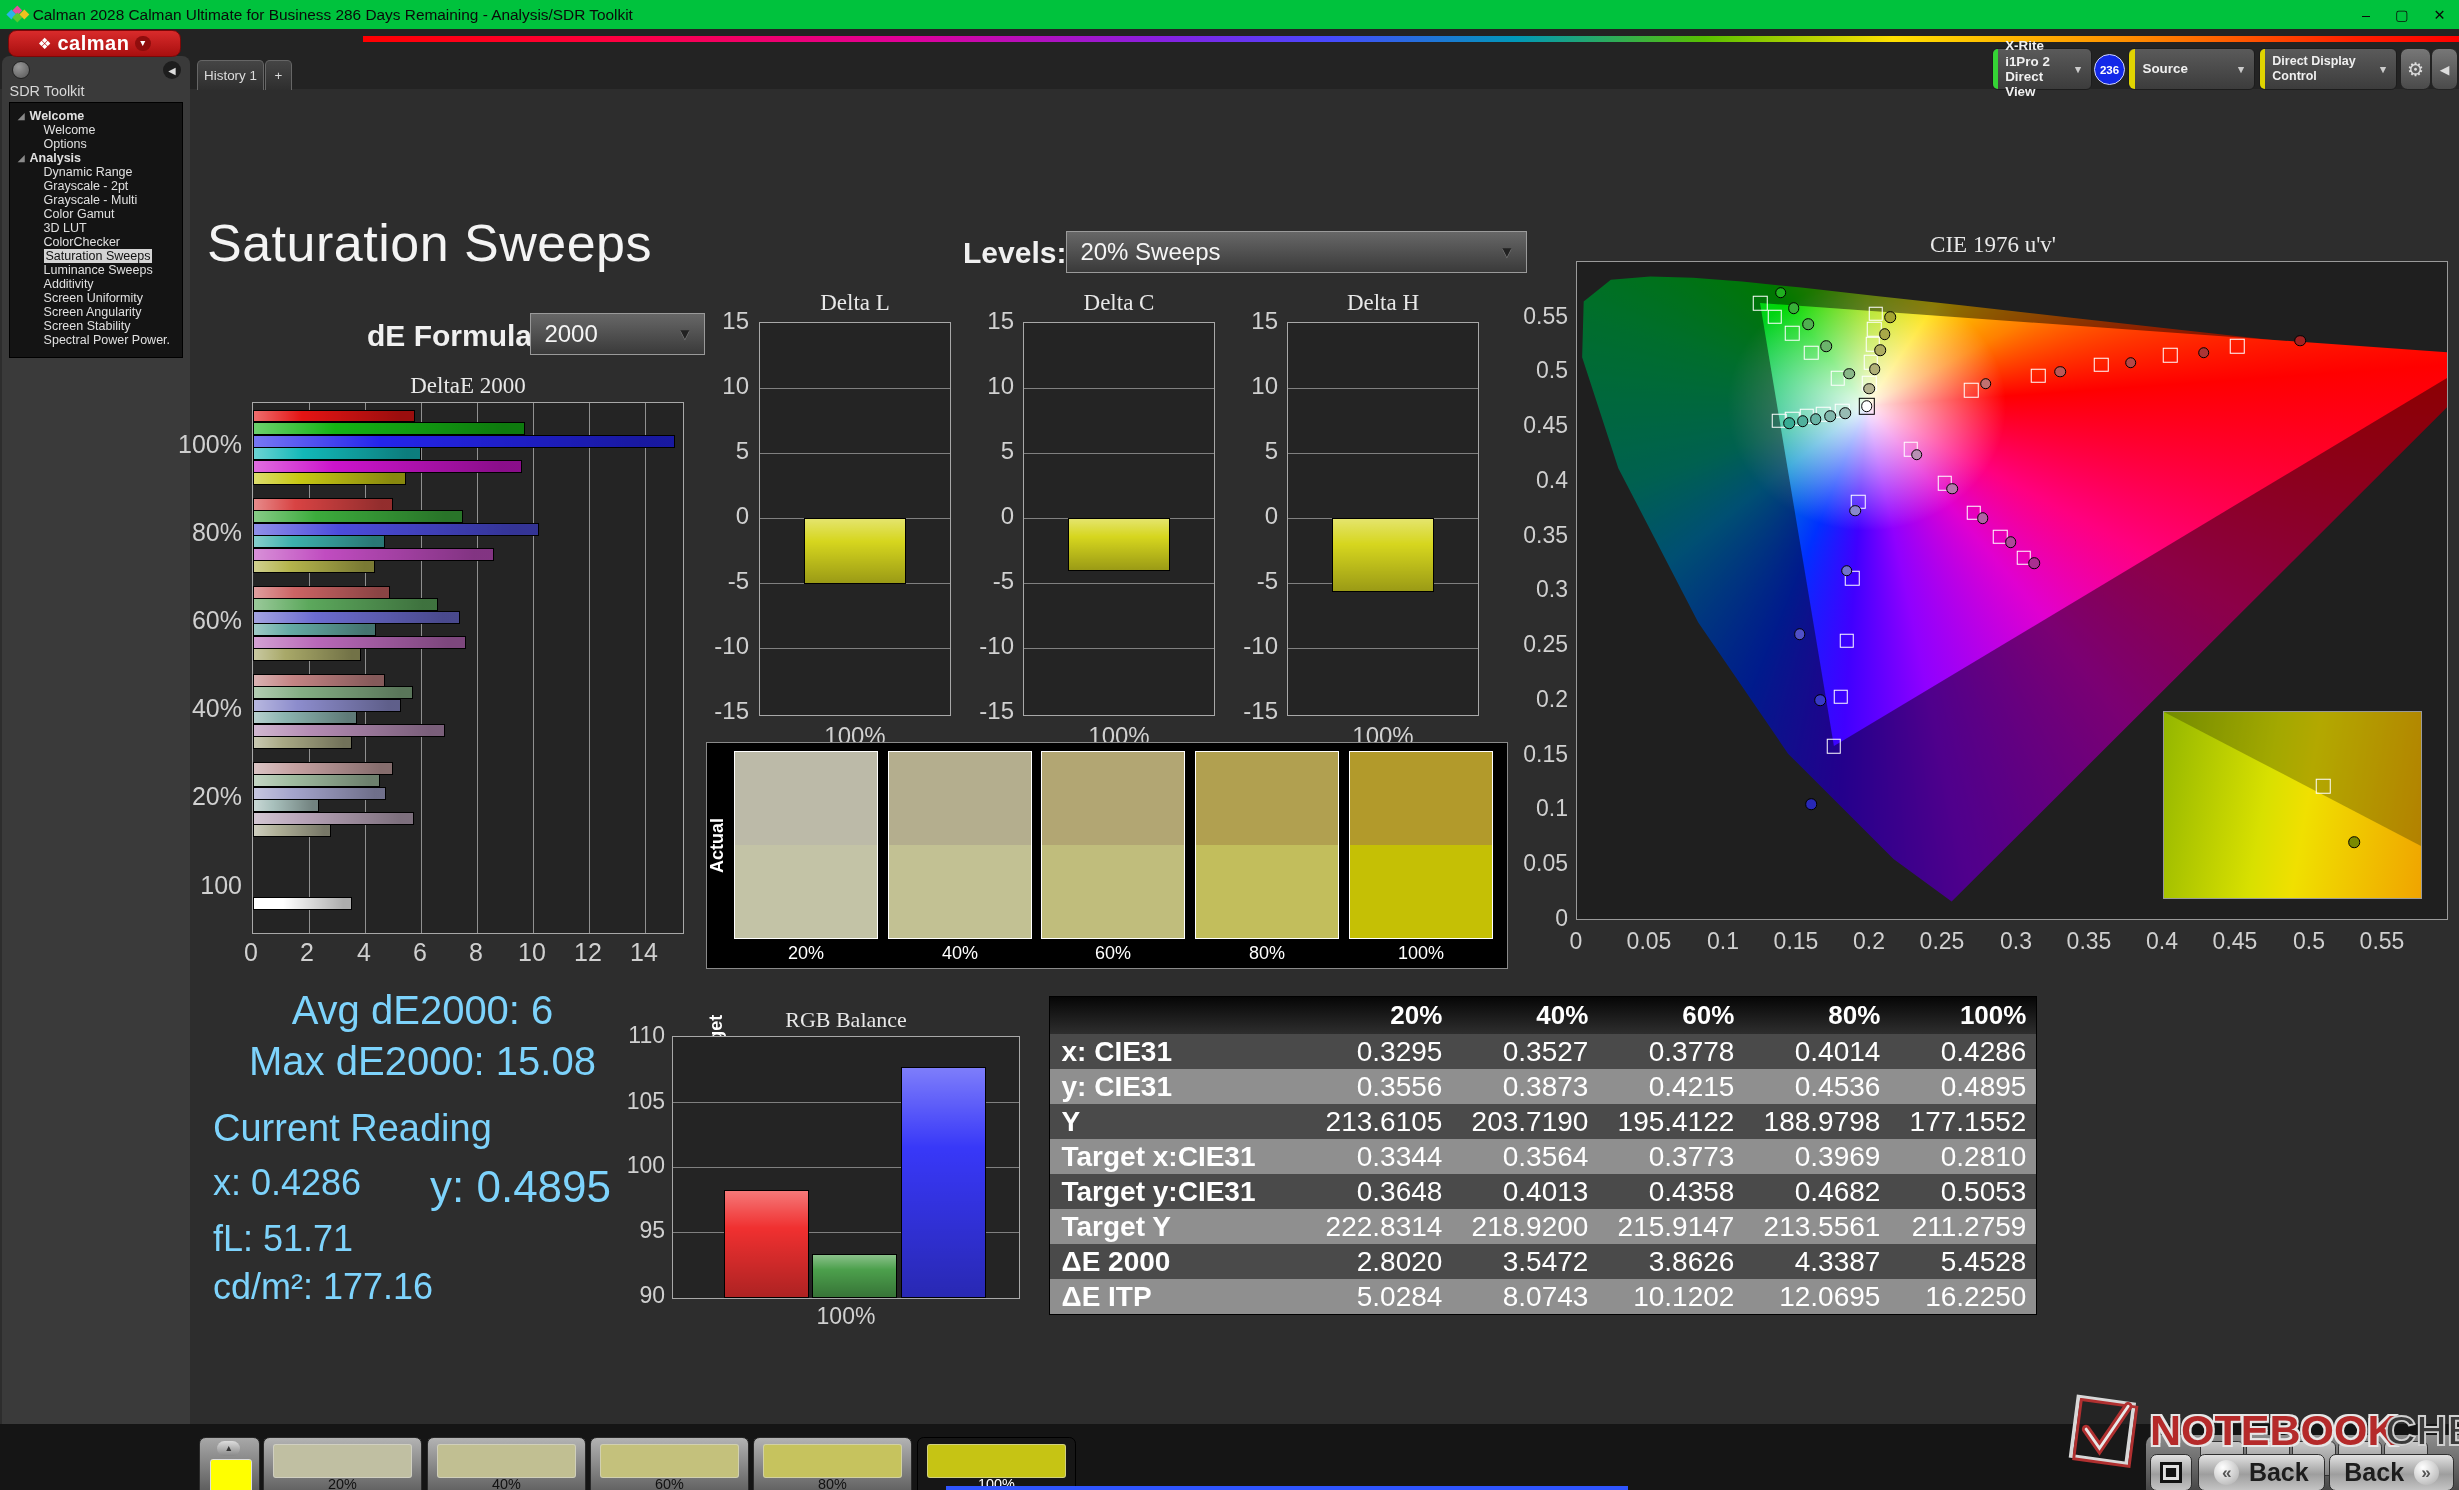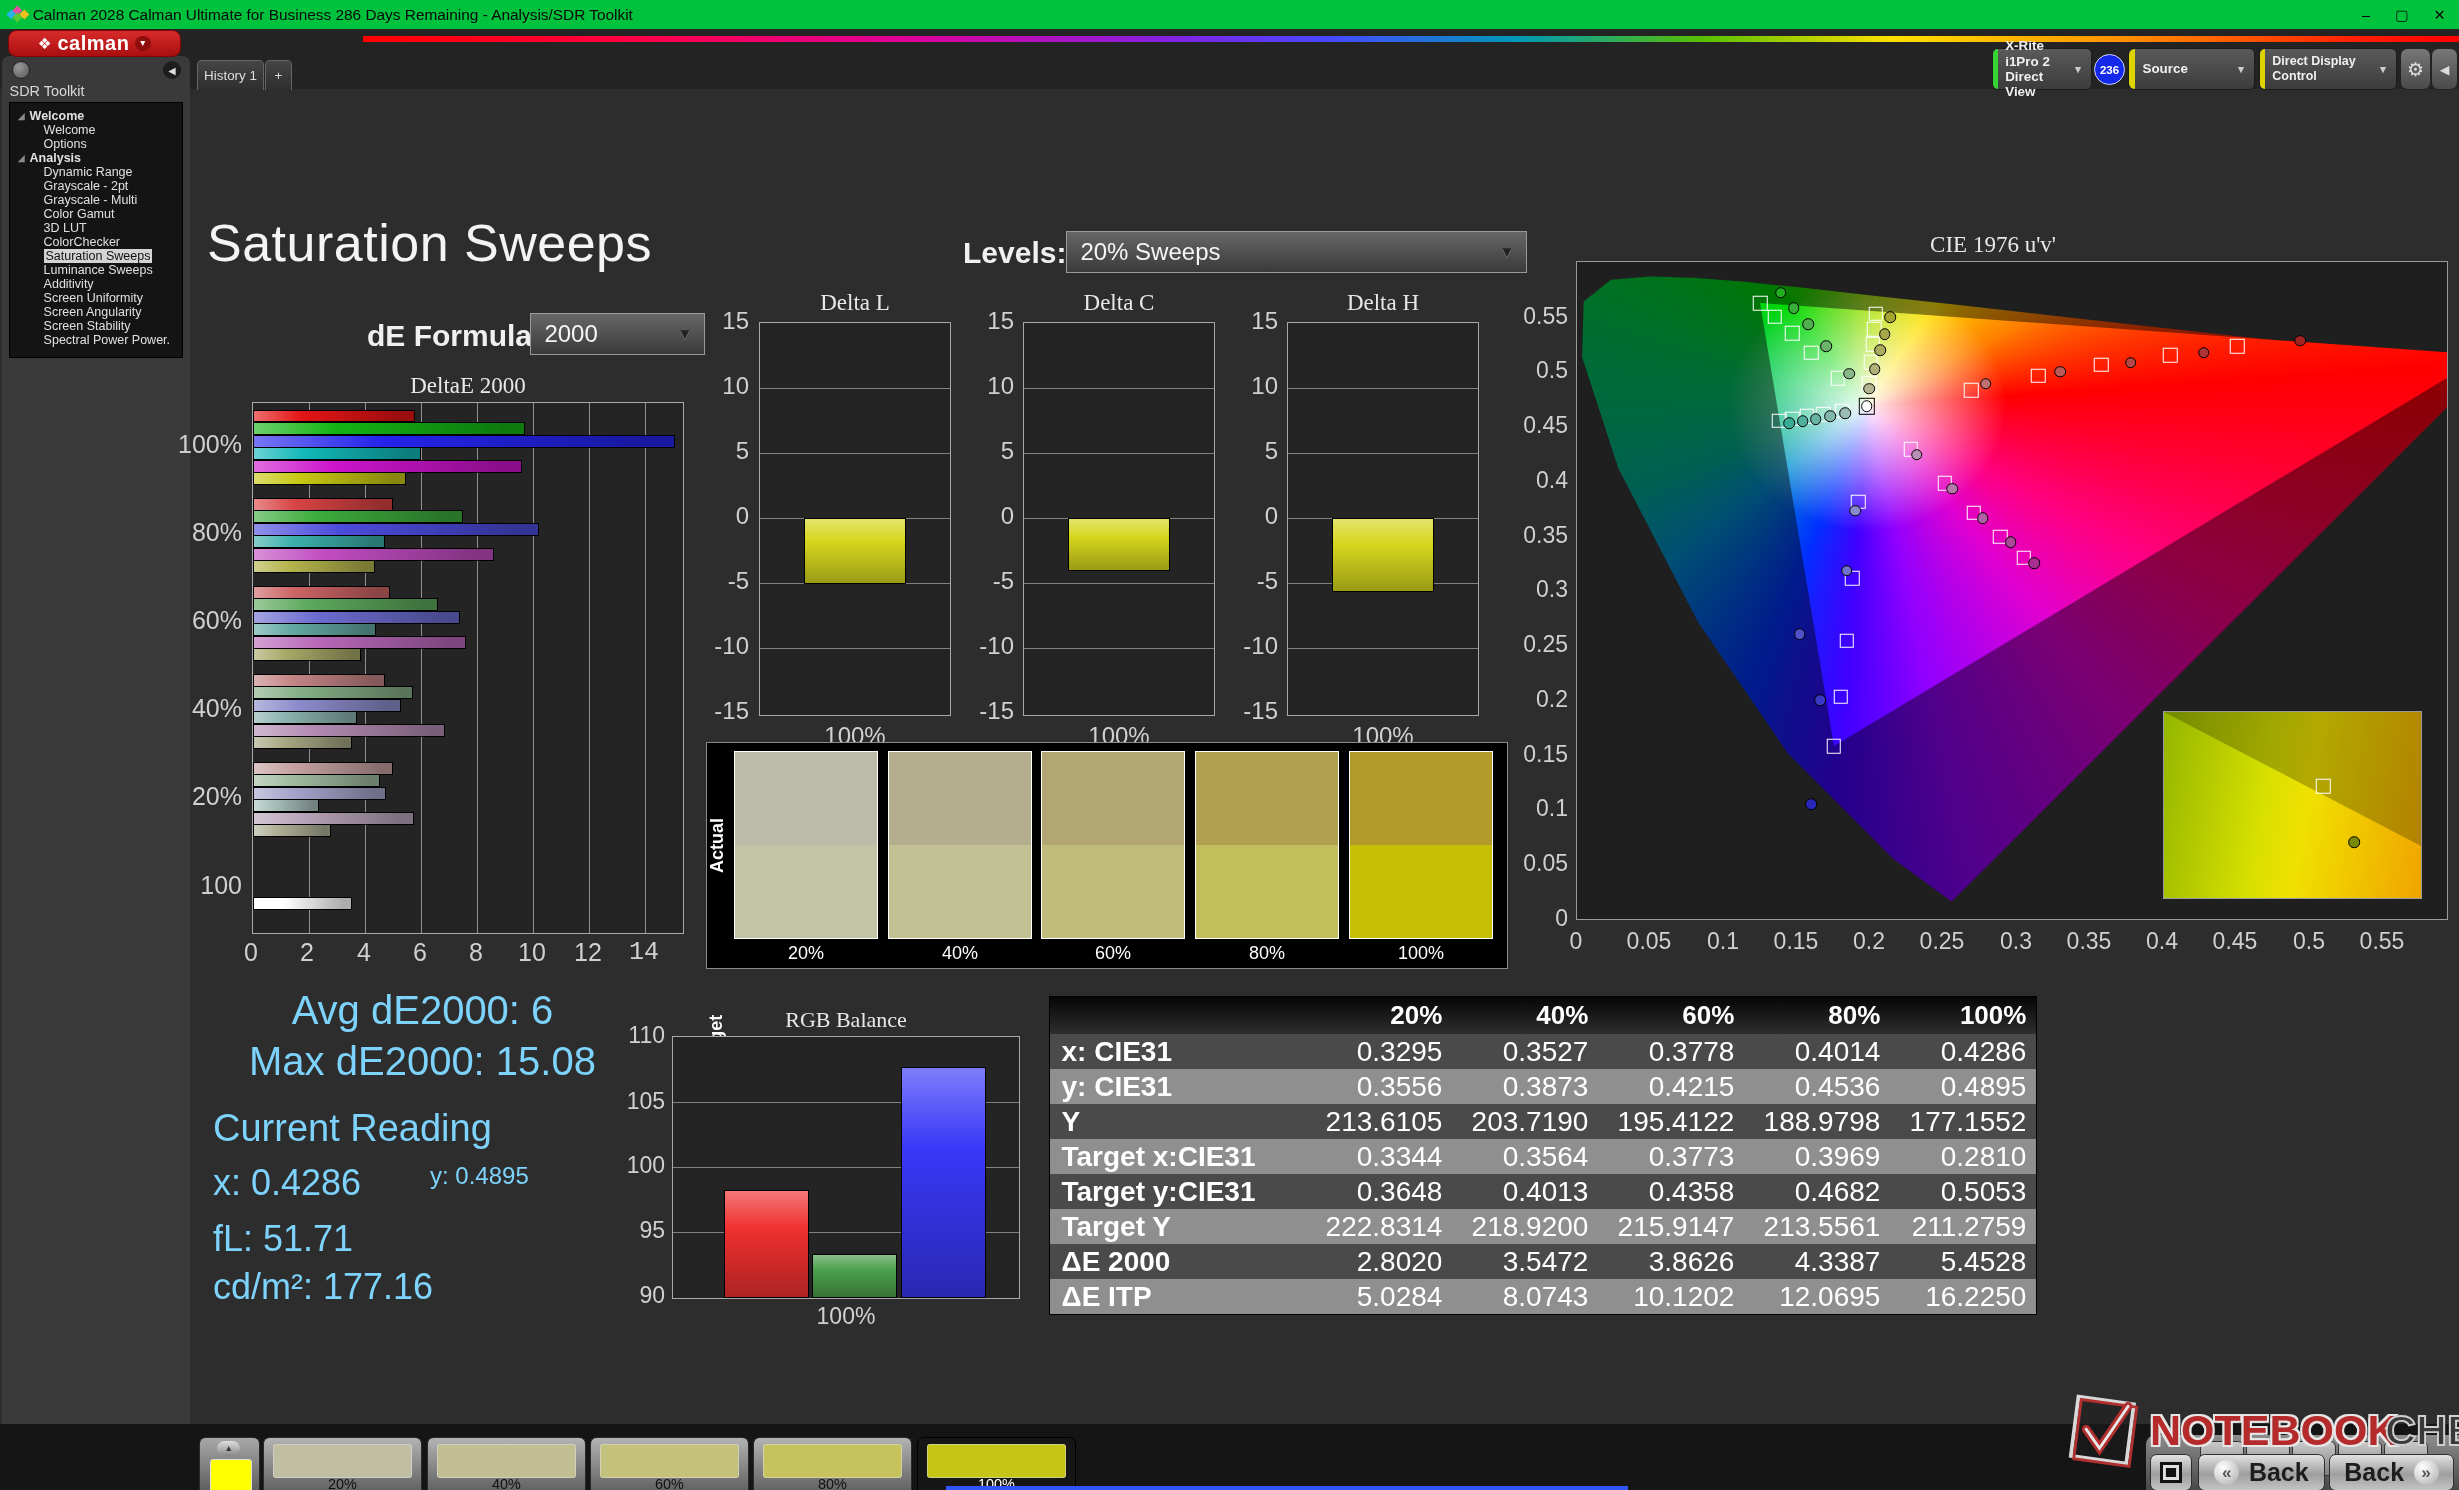--- a/index.html
+++ b/index.html
@@ -286,21 +286,21 @@
     <div class="abs axis-lab" style="left: 173px; top: 871px; width: 69px; text-align: right;">100</div>
   </div>
 <div id="deltae-xlabels">
     <div class="abs axis-lab" style="left: 232px; top: 938px; width: 38px; text-align: center;">0</div>
     <div class="abs axis-lab" style="left: 288px; top: 938px; width: 38px; text-align: center;">2</div>
     <div class="abs axis-lab" style="left: 345px; top: 938px; width: 38px; text-align: center;">4</div>
     <div class="abs axis-lab" style="left: 401px; top: 938px; width: 38px; text-align: center;">6</div>
     <div class="abs axis-lab" style="left: 457px; top: 938px; width: 38px; text-align: center;">8</div>
     <div class="abs axis-lab" style="left: 513px; top: 938px; width: 38px; text-align: center;">10</div>
     <div class="abs axis-lab" style="left: 569px; top: 938px; width: 38px; text-align: center;">12</div>
-    <div class="abs axis-lab" style="left: 625px; top: 938px; width: 38px; text-align: center; font-family: Liberation Mono, monospace;">14</div>
+    <div class="abs axis-lab" style="left: 625px; top: 938px; width: 38px; text-align: center;">14</div>
   </div>
 
 <div id="delta-l-wrap">
     <div class="abs chart-title" style="left: 759px; top: 290px; width: 192px;">Delta L</div>
     <div class="plot" style="left: 759px; top: 322px; width: 192px; height: 394px;">
       <div class="gridline-h" style="top: 65px;"></div>
       <div class="gridline-h" style="top: 130px;"></div>
       <div class="gridline-h" style="top: 195px;"></div>
       <div class="gridline-h" style="top: 260px;"></div>
       <div class="gridline-h" style="top: 325px;"></div>
@@ -484,21 +484,21 @@
     <div class="abs axis-lab" style="left: 2133px; top: 928px; width: 58px; text-align: center; font-size: 23px;">0.4</div>
     <div class="abs axis-lab" style="left: 2206px; top: 928px; width: 58px; text-align: center; font-size: 23px;">0.45</div>
     <div class="abs axis-lab" style="left: 2280px; top: 928px; width: 58px; text-align: center; font-size: 23px;">0.5</div>
     <div class="abs axis-lab" style="left: 2353px; top: 928px; width: 58px; text-align: center; font-size: 23px;">0.55</div>
   </div>
 
 <div class="stat" style="left:221px;top:988px;width:403px;text-align:center;font-size:40px;">Avg dE2000: 6</div>
 <div class="stat" style="left:221px;top:1039px;width:403px;text-align:center;font-size:40px;">Max dE2000: 15.08</div>
 <div class="stat" style="left:213px;top:1107px;font-size:38px;">Current Reading</div>
 <div class="stat" style="left:213px;top:1162px;font-size:36px;">x: 0.4286</div>
-<div class="stat" style="left:430px;top:1162px;font-size:24px;">y: 0.4895</div>
+<div class="stat" style="left:430px;top:1162px;font-size:44px;">y: 0.4895</div>
 <div class="stat" style="left:213px;top:1218px;font-size:36px;">fL: 51.71</div>
 <div class="stat" style="left:213px;top:1266px;font-size:36px;">cd/m²: 177.16</div>
 
 <div class="abs chart-title" style="left:672px;top:1007px;width:348px;font-size:22px;">RGB Balance</div>
 <div id="rgb-plot" class="plot" style="left:672px;top:1036px;width:348px;height:263px;">
     <div class="gridline-h" style="top: 65px;"></div>
     <div class="gridline-h" style="top: 130px;"></div>
     <div class="gridline-h" style="top: 195px;"></div>
     <div class="bar-v" style="left: 51px; bottom: 0px; top: auto; width: 85px; height: 108px; background-color: rgb(240, 48, 48);"></div>
     <div class="bar-v" style="left: 139px; bottom: 0px; top: auto; width: 85px; height: 44px; background-color: rgb(76, 160, 76);"></div>

